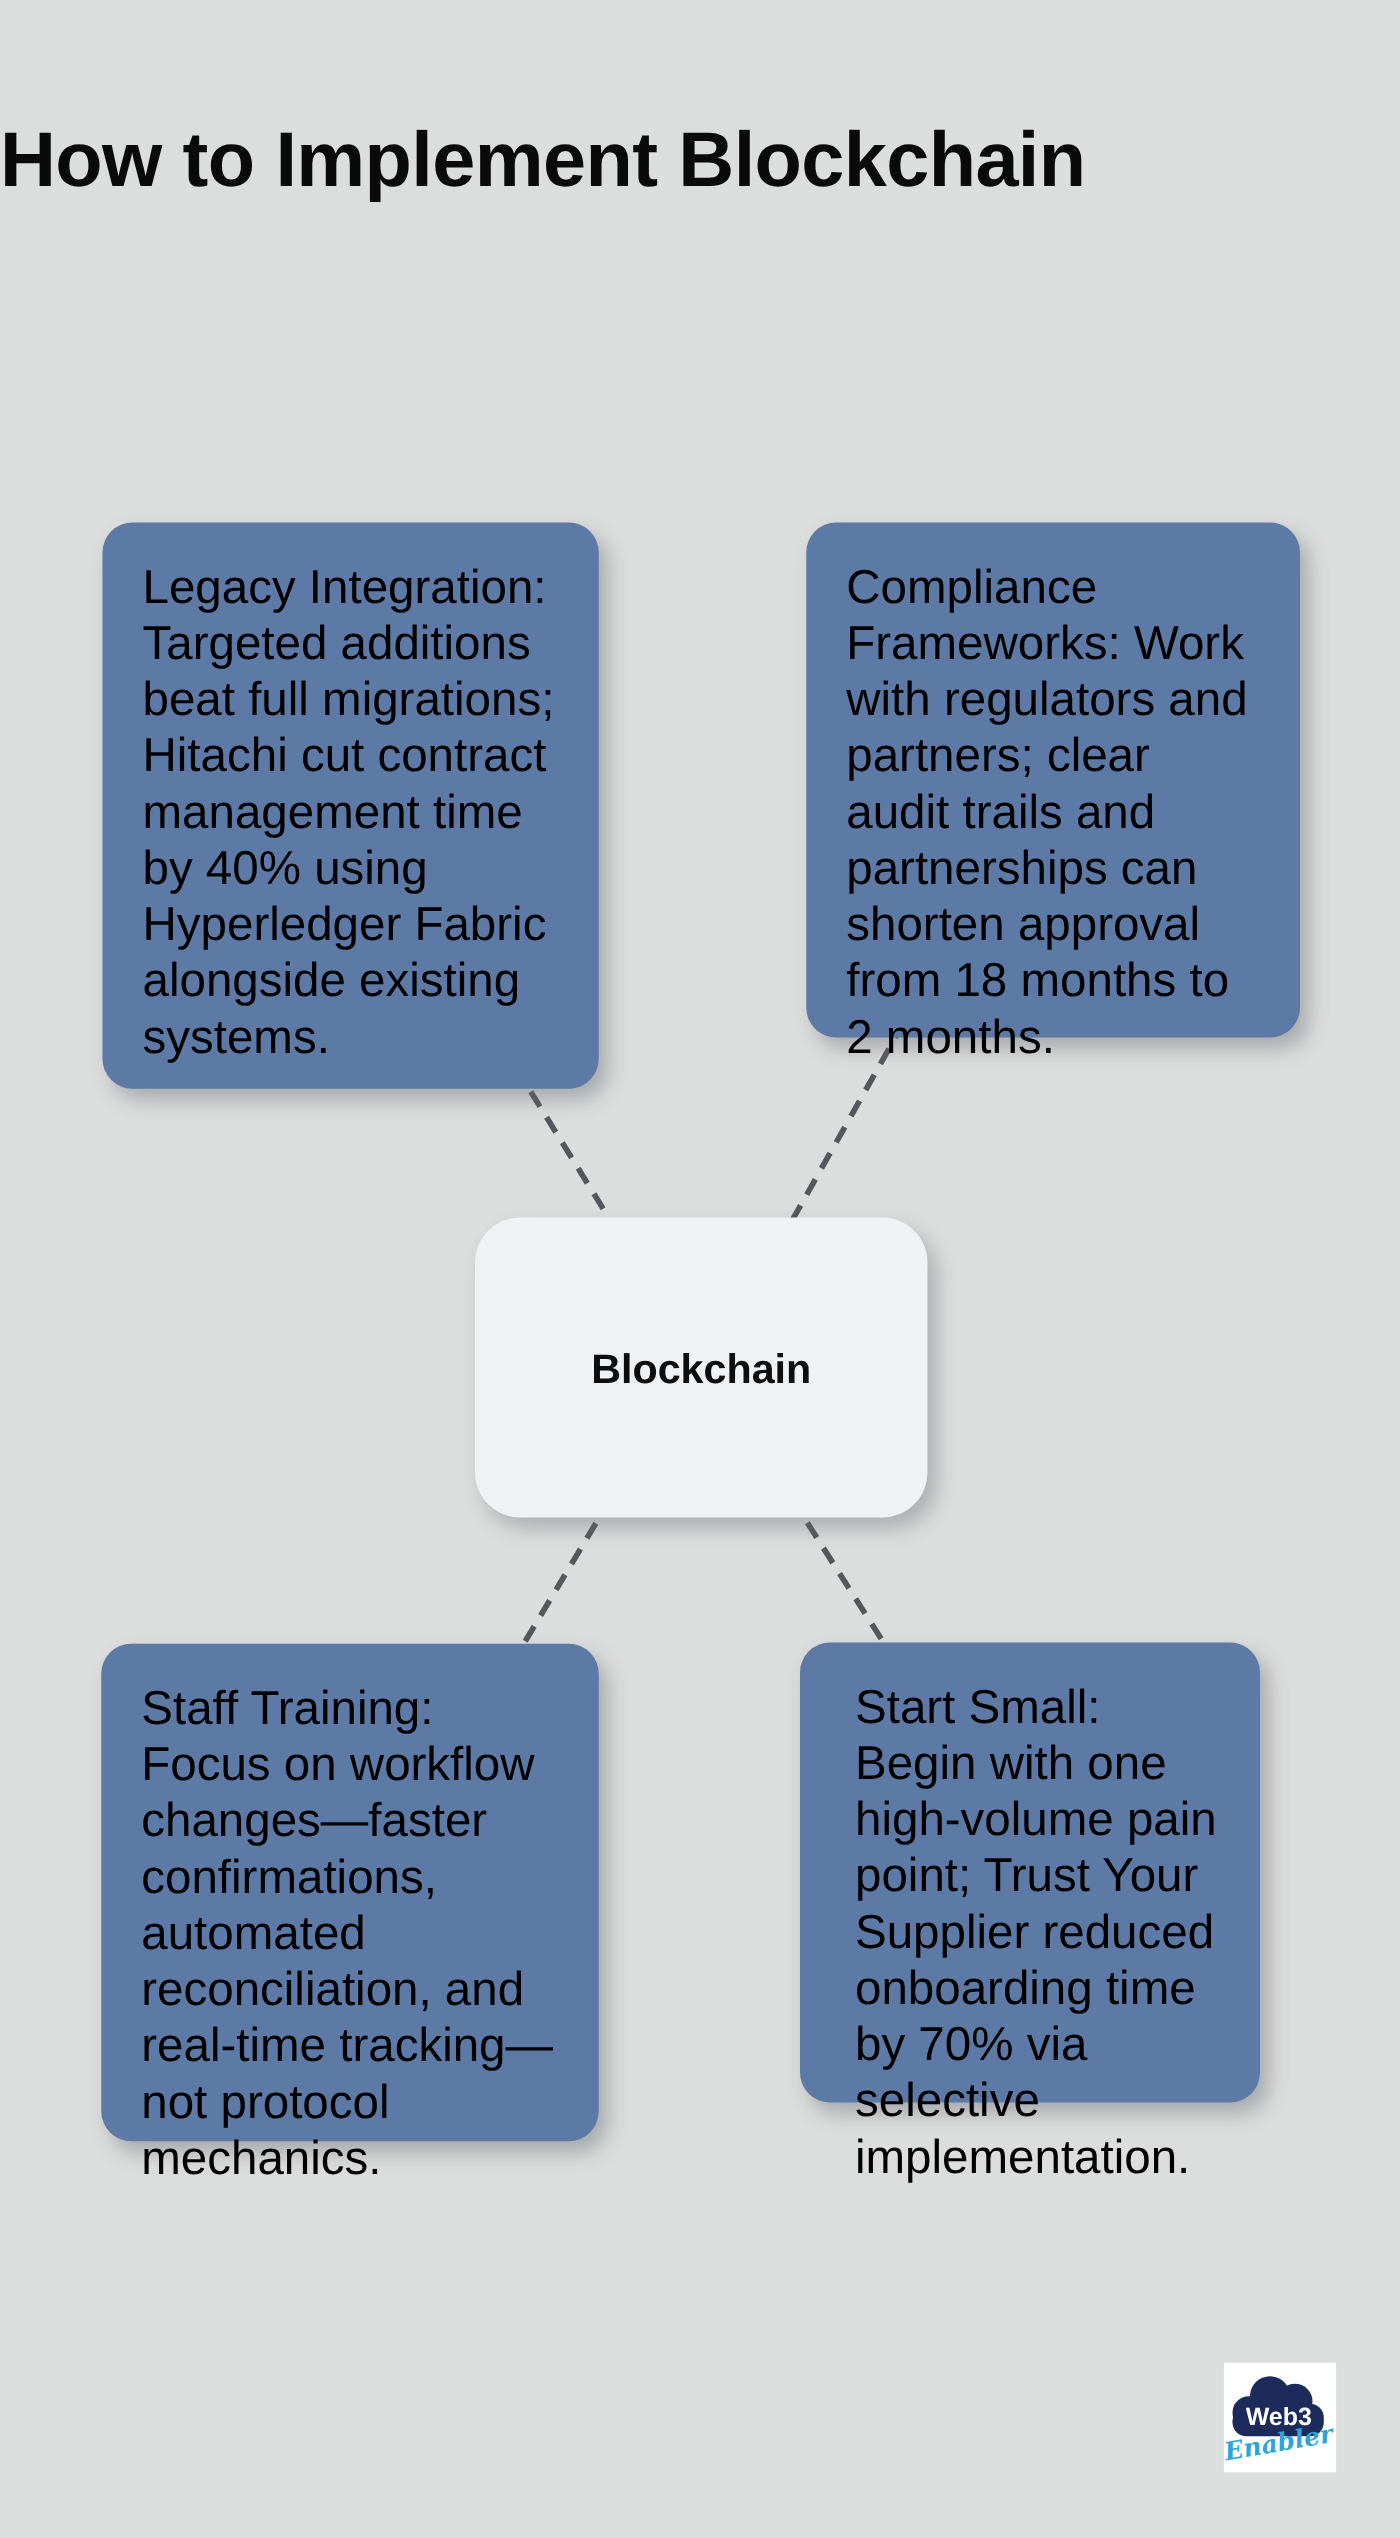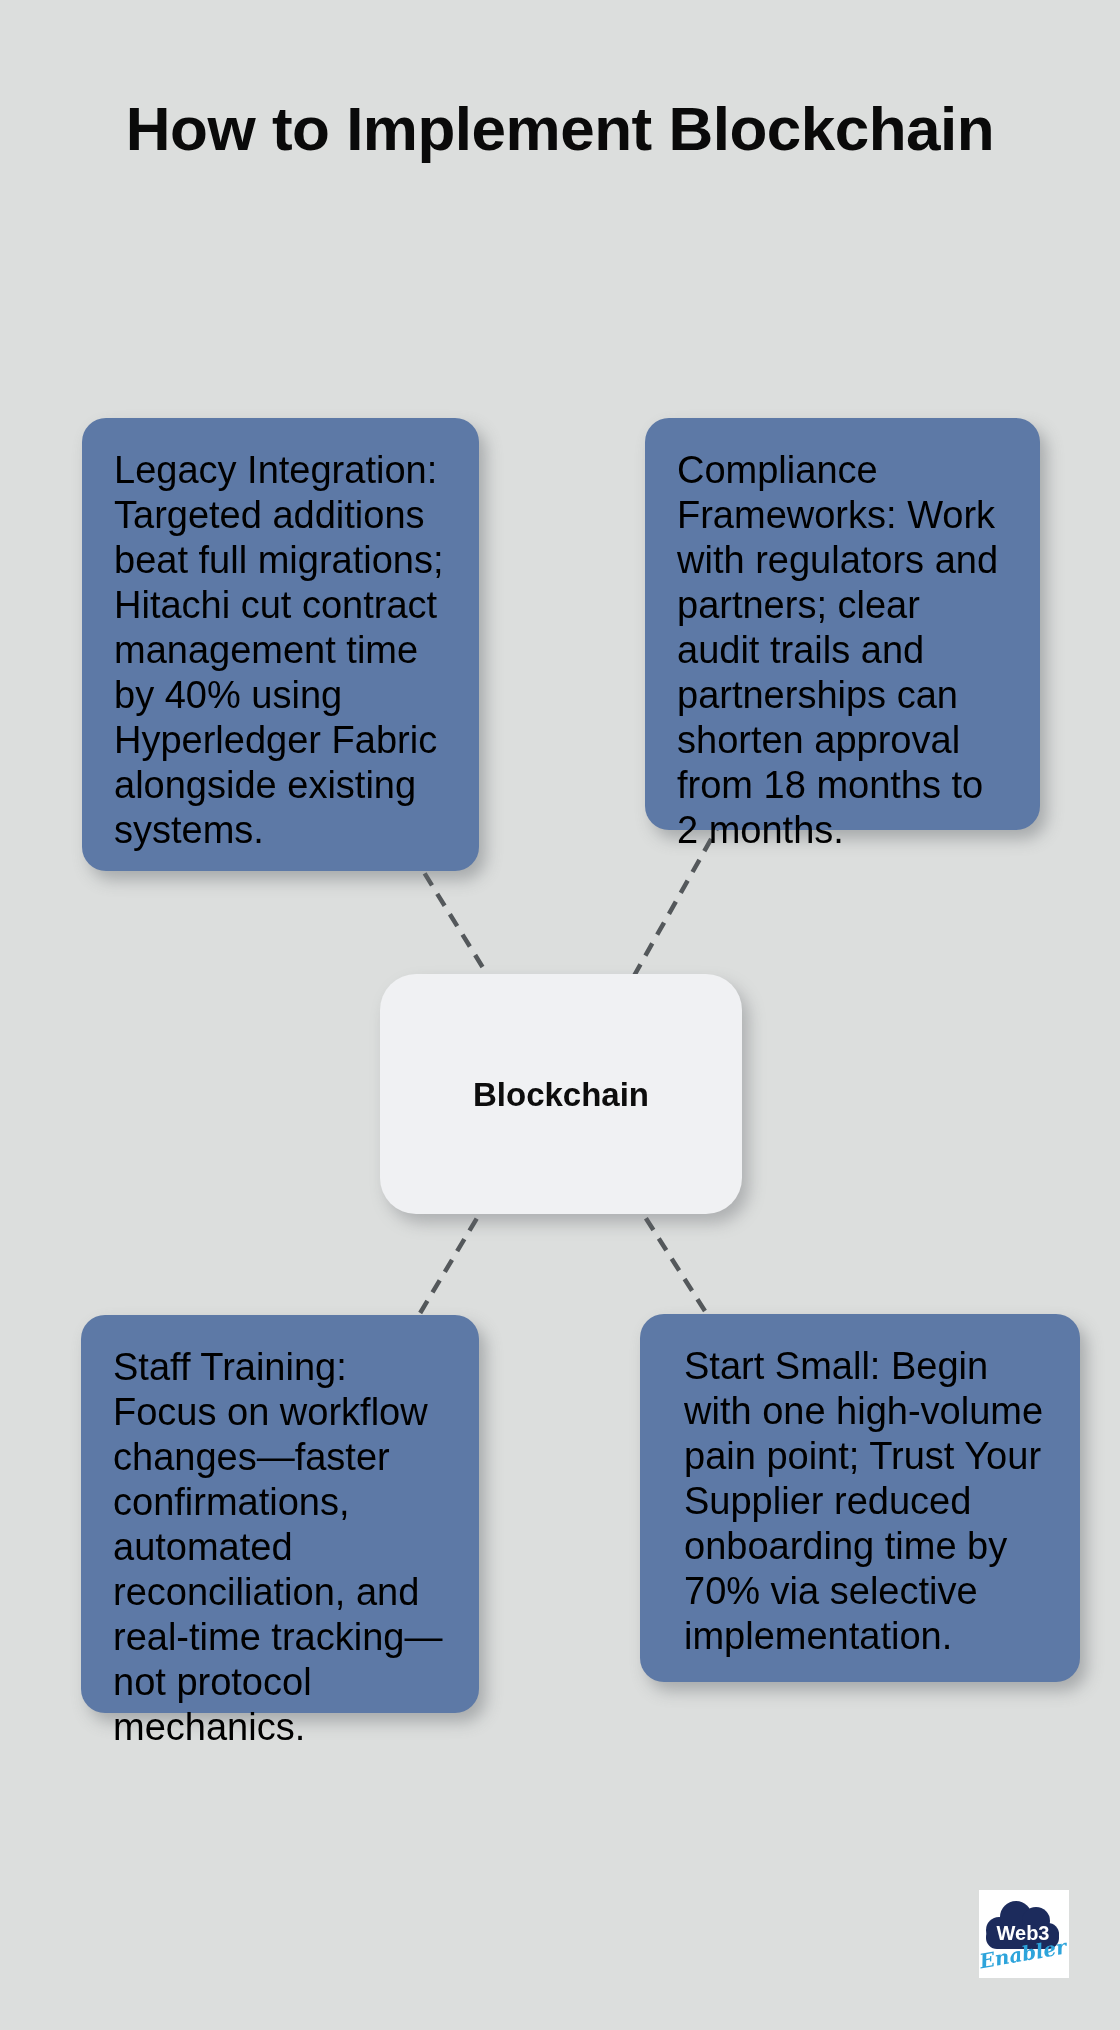--- a/index.html
+++ b/index.html
@@ -2,37 +2,37 @@
 <html><head>
 <meta charset="utf-8">
 <style>
   html,body{margin:0;padding:0;background:#dcdedd;}
   .canvas{
     position:relative;width:1120px;height:2030px;background:#dcdedd;
     overflow:hidden;font-family:"Liberation Sans","DejaVu Sans",sans-serif;
   }
   .title{
     position:absolute;left:0;top:86px;width:100%;margin:0;
-    text-align:center;color:#0a0a0a;font-size:62px;font-weight:800;
+    color:#0a0a0a;font-size:62px;font-weight:800;
     line-height:86px;letter-spacing:-0.5px;
   }
   .title-line{display:block;}
   .connectors{position:absolute;left:0;top:0;z-index:1;}
   .connectors line{stroke:#54585b;stroke-width:4.5;stroke-dasharray:14 10;}
   .node{
     position:absolute;z-index:2;background:#5d79a6;border-radius:24px;
     box-shadow:7px 9px 16px rgba(105,108,112,0.45);
     color:#000000;font-size:38px;line-height:45px;
     padding:30px 32px;box-sizing:border-box;
   }
   .node p{margin:0;}
   .node-tl{left:82px; top:418px; width:397px;height:453px;}
   .node-tr{left:645px;top:418px; width:395px;height:412px;}
   .node-bl{left:81px; top:1315px;width:398px;height:398px;}
-  .node-br{left:640px;top:1314px;width:440px;height:368px;padding-left:44px;}
+  .node-br{left:640px;top:1314px;width:368px;height:368px;padding-left:44px;}
   .center-node{
     position:absolute;z-index:2;left:380px;top:974px;width:362px;height:240px;
     background:#f0f1f3;border-radius:36px;
     box-shadow:7px 9px 16px rgba(105,108,112,0.4);
     display:flex;flex-direction:row;align-items:center;justify-content:center;
     color:#0d0d0d;font-size:33px;font-weight:700;line-height:47px;text-align:center;
   }
   .logo{position:absolute;z-index:2;left:979px;top:1890px;width:90px;height:72px;}
 </style>
 </head>

